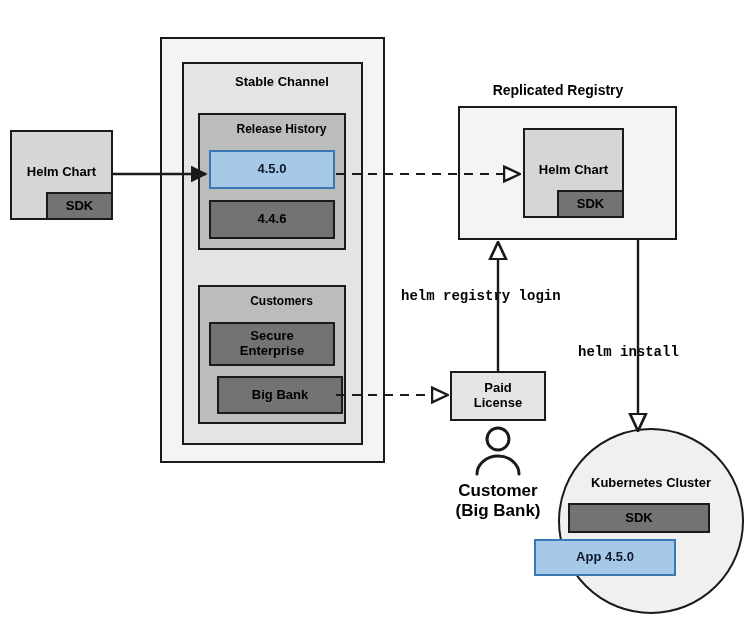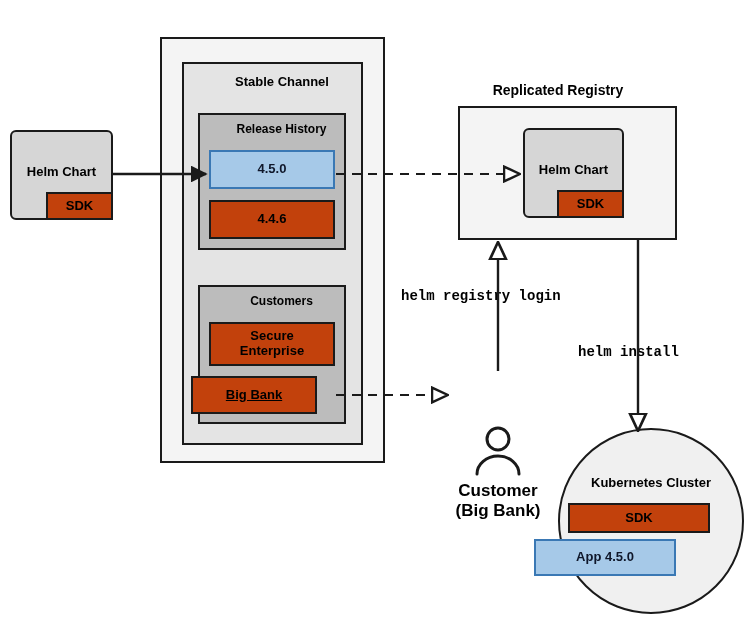--- a/index.html
+++ b/index.html
@@ -36,23 +36,23 @@
     align-items: center;
     justify-content: center;
     text-align: center;
     font-weight: bold;
     color: #000000;
     line-height: 1.15;
     white-space: pre-line;
   }
   .fill-lightest { background: #f4f4f4; }
   .fill-light    { background: #e4e4e4; }
-  .fill-mid      { background: #d6d6d6; border-radius: 6px; }
+  .fill-mid      { background: #d6d6d6; }
   .fill-dark     { background: #bcbcbc; }
-  .fill-white    { background: #c2410c; }
+  .fill-white    { background: #737373; }
   .fill-blue     { background: #a6c9e8; border-color: #3a78b4; color: #0f172a; }
   .grp-label {
     position: absolute;
     left: 0;
     right: 0;
     text-align: center;
     font-weight: bold;
     color: #000000;
     margin-left: 19px;
   }
@@ -102,36 +102,38 @@
 
   <div class="box fill-white" style="left:209px; top:200px; width:126px; height:39px; font-size:13px;">4.4.6</div>
 
   <div class="box fill-dark" style="left:198px; top:285px; width:148px; height:139px; display:block;">
     <div class="grp-label" style="top:8px; font-size:12px;">Customers</div>
   </div>
 
   <div class="box fill-white" style="left:209px; top:322px; width:126px; height:44px; font-size:13px;">Secure
 Enterprise</div>
 
-  <div class="box fill-white" style="left:191px; top:376px; width:126px; height:38px; font-size:13px;text-decoration:underline;">Big Bank</div>
+  <div class="box fill-white" style="left:217px; top:376px; width:126px; height:38px; font-size:13px;">Big Bank</div>
 
   <div class="box fill-mid" style="left:10px; top:130px; width:103px; height:90px; display:block;">
     <div style="position:absolute; left:0; right:0; top:33px; text-align:center; font-size:13px;">Helm Chart</div>
   </div>
   <div class="box fill-white" style="left:46px; top:192px; width:67px; height:28px; font-size:13px;">SDK</div>
 
   <div class="lbl" style="left:458px; top:80px; width:200px; height:20px; font-size:14px;">Replicated Registry</div>
 
   <div class="box fill-lightest" style="left:458px; top:106px; width:219px; height:134px;"></div>
 
   <div class="box fill-mid" style="left:523px; top:128px; width:101px; height:90px; display:block;">
     <div style="position:absolute; left:0; right:0; top:33px; text-align:center; font-size:13px;">Helm Chart</div>
   </div>
   <div class="box fill-white" style="left:557px; top:190px; width:67px; height:28px; font-size:13px;">SDK</div>
 
+  <div class="box fill-light" style="left:450px; top:371px; width:96px; height:50px; font-size:13px;">Paid
+License</div>
 
   <svg class="person" style="left:472px; top:426px;" width="52" height="52" viewBox="0 0 52 52">
     <circle cx="26" cy="13" r="11" fill="#ffffff" stroke="#1a1a1a" stroke-width="3"></circle>
     <path d="M 5 48 A 21 18 0 0 1 47 48" fill="#ffffff" stroke="#1a1a1a" stroke-width="3" stroke-linecap="round"></path>
   </svg>
   <div class="lbl" style="left:438px; top:484px; width:120px; height:34px; font-size:17px;">Customer
 (Big Bank)</div>
 
   <div class="circle" style="left:558px; top:428px; width:186px; height:186px;"></div>
   <div class="lbl" style="left:558px; top:473px; width:186px; height:20px; font-size:13px;">Kubernetes Cluster</div>

